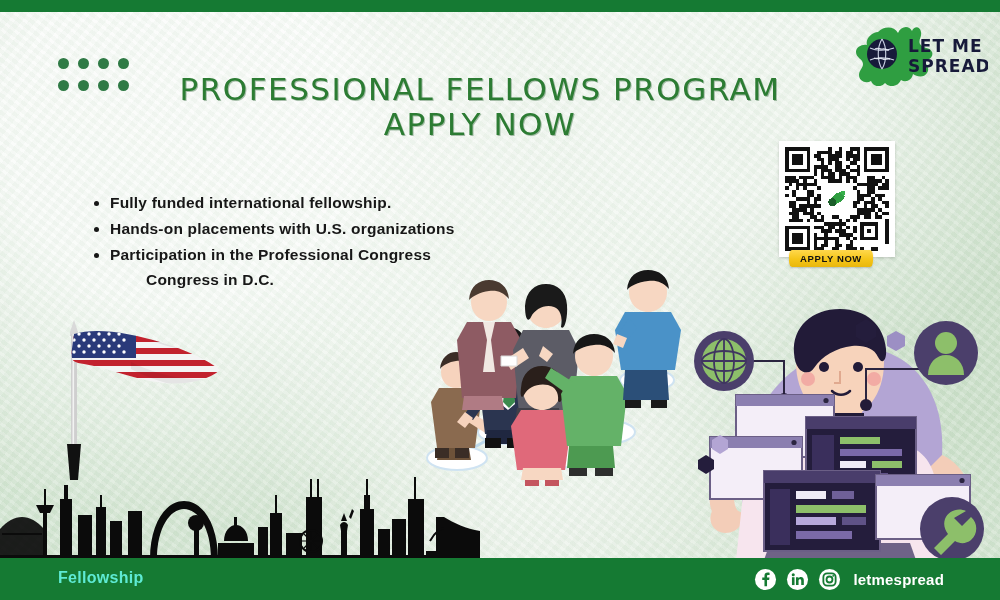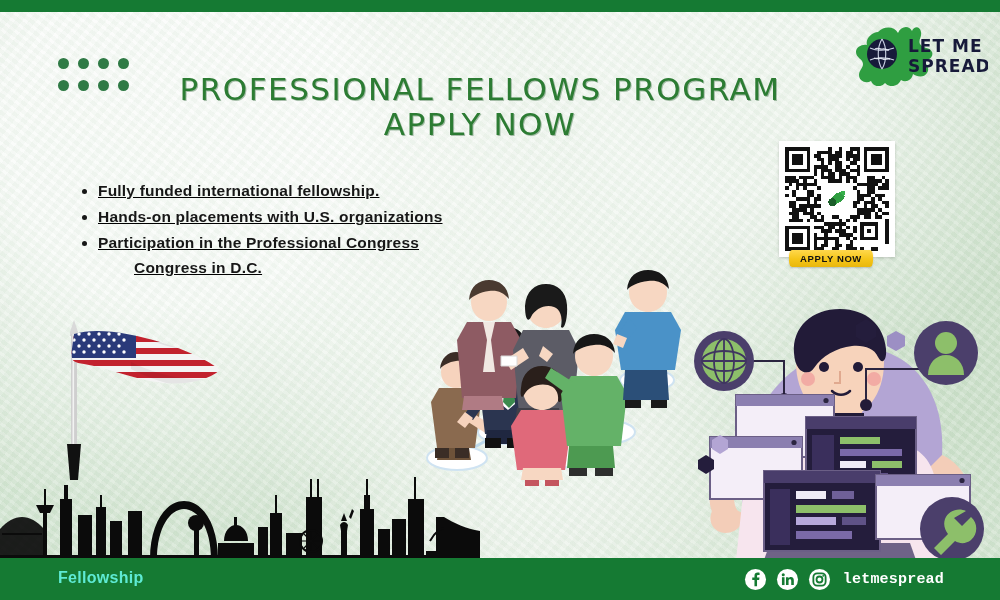--- a/index.html
+++ b/index.html
@@ -48,21 +48,21 @@
   }
   .title-l1{font-size:31px;}
   .title-l2{font-size:31px;}
 
   
   .bullets{position:absolute;left:72px;top:178px;width:470px;z-index:14;}
   .bullets li{
     color:#171717;font-size:15.5px;font-weight:bold;
     line-height:1.62;letter-spacing:.2px;
   }
-  .bullets{padding-left:26px;margin:0;text-decoration:underline;}
+  .bullets{padding-left:26px;margin:12px;}
   .bullets li{margin-bottom:1px;}
   .bul-indent{display:block;text-align:left;padding-left:36px;}
 
   
   .logo{position:absolute;right:12px;top:24px;width:140px;height:62px;z-index:20;}
 
   
   .qr-card{
     position:absolute;left:779px;top:141px;width:104px;height:104px;
     background:#fff;padding:6px;box-shadow:0 1px 3px rgba(0,0,0,.18);z-index:20;
@@ -87,21 +87,21 @@
   
   .footer{
     position:absolute;left:0;bottom:0;width:1000px;height:42px;
     background:#157a33;z-index:25;
   }
   .footer-label{
     position:absolute;left:58px;top:11px;color:#5eead4;
     font-size:16px;font-weight:bold;letter-spacing:.3px;
   }
   .social{
-    position:absolute;right:56px;top:10px;display:flex;align-items:center;gap:9px;font-family:Liberation Mono, monospace;
+    position:absolute;right:56px;top:10px;display:flex;align-items:center;gap:9px;
   }
   .social .handle{color:#fff;font-size:15px;font-weight:bold;letter-spacing:.2px;margin-left:3px;}
 </style>
 </head>
 <body>
 
 <div id="poster">
 
   <div class="top-strip"></div>
 

